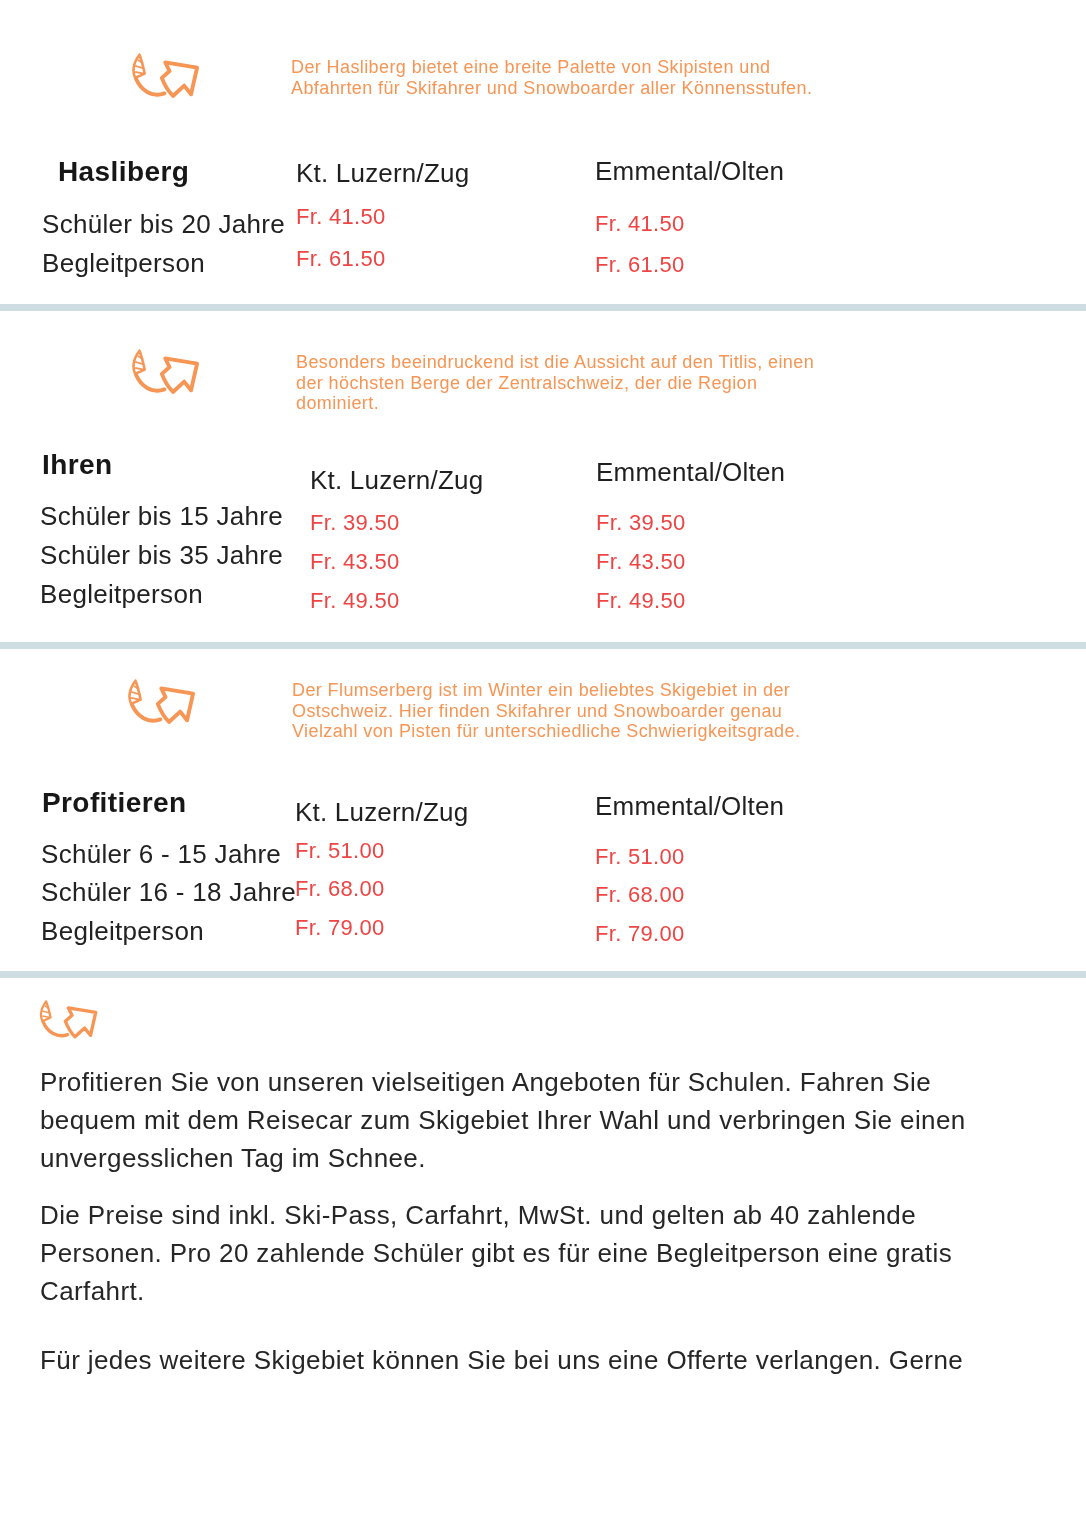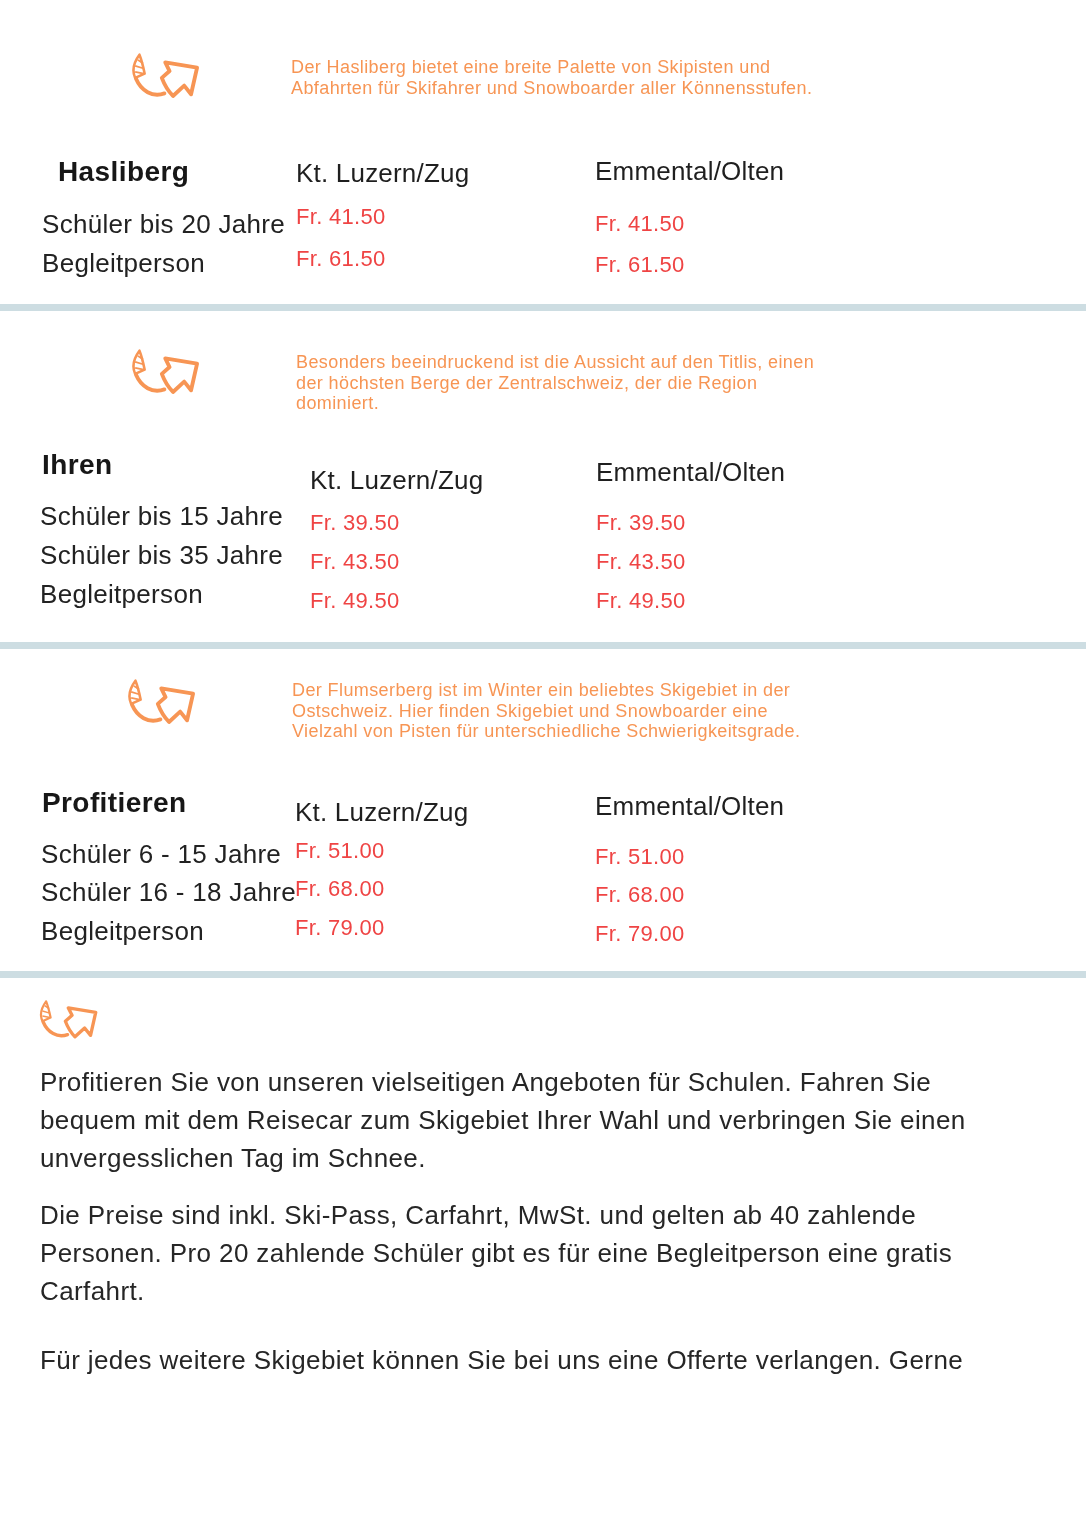--- a/index.html
+++ b/index.html
@@ -95,21 +95,21 @@
     <div class="price" style="left:310px;top:589px">Fr. 49.50</div>
     <div class="price" style="left:596px;top:589px">Fr. 49.50</div>
   </section>
 
   <div class="divider" style="top:642px"></div>
 
   <section>
     <svg class="arrow-icon" style="left:126px;top:678px" width="86" height="57">
         <use href="#arr"></use>
       </svg>
-    <p class="desc" style="left:292px;top:680px">Der Flumserberg ist im Winter ein beliebtes Skigebiet in der Ostschweiz. Hier finden Skigebiet und Snowboarder eine Vielzahl von Pisten für unterschiedliche Schwierigkeitsgrade.</p>
+    <p class="desc" style="left:292px;top:680px">Der Flumserberg ist im Winter ein beliebtes Skigebiet in der Ostschweiz. Hier finden Skifahrer und Snowboarder genau Vielzahl von Pisten für unterschiedliche Schwierigkeitsgrade.</p>
     <h2 class="sec-title" style="left:42px;top:787px">Profitieren</h2>
     <div class="colhead" style="left:295px;top:796px">Kt. Luzern/Zug</div>
     <div class="colhead" style="left:595px;top:790px">Emmental/Olten</div>
 
     <div class="rowlabel" style="left:41px;top:842px">Schüler 6 - 15 Jahre</div>
     <div class="price" style="left:295px;top:839px">Fr. 51.00</div>
     <div class="price" style="left:595px;top:845px">Fr. 51.00</div>
 
     <div class="rowlabel" style="left:41px;top:880px">Schüler 16 - 18 Jahre</div>
     <div class="price" style="left:295px;top:877px">Fr. 68.00</div>

